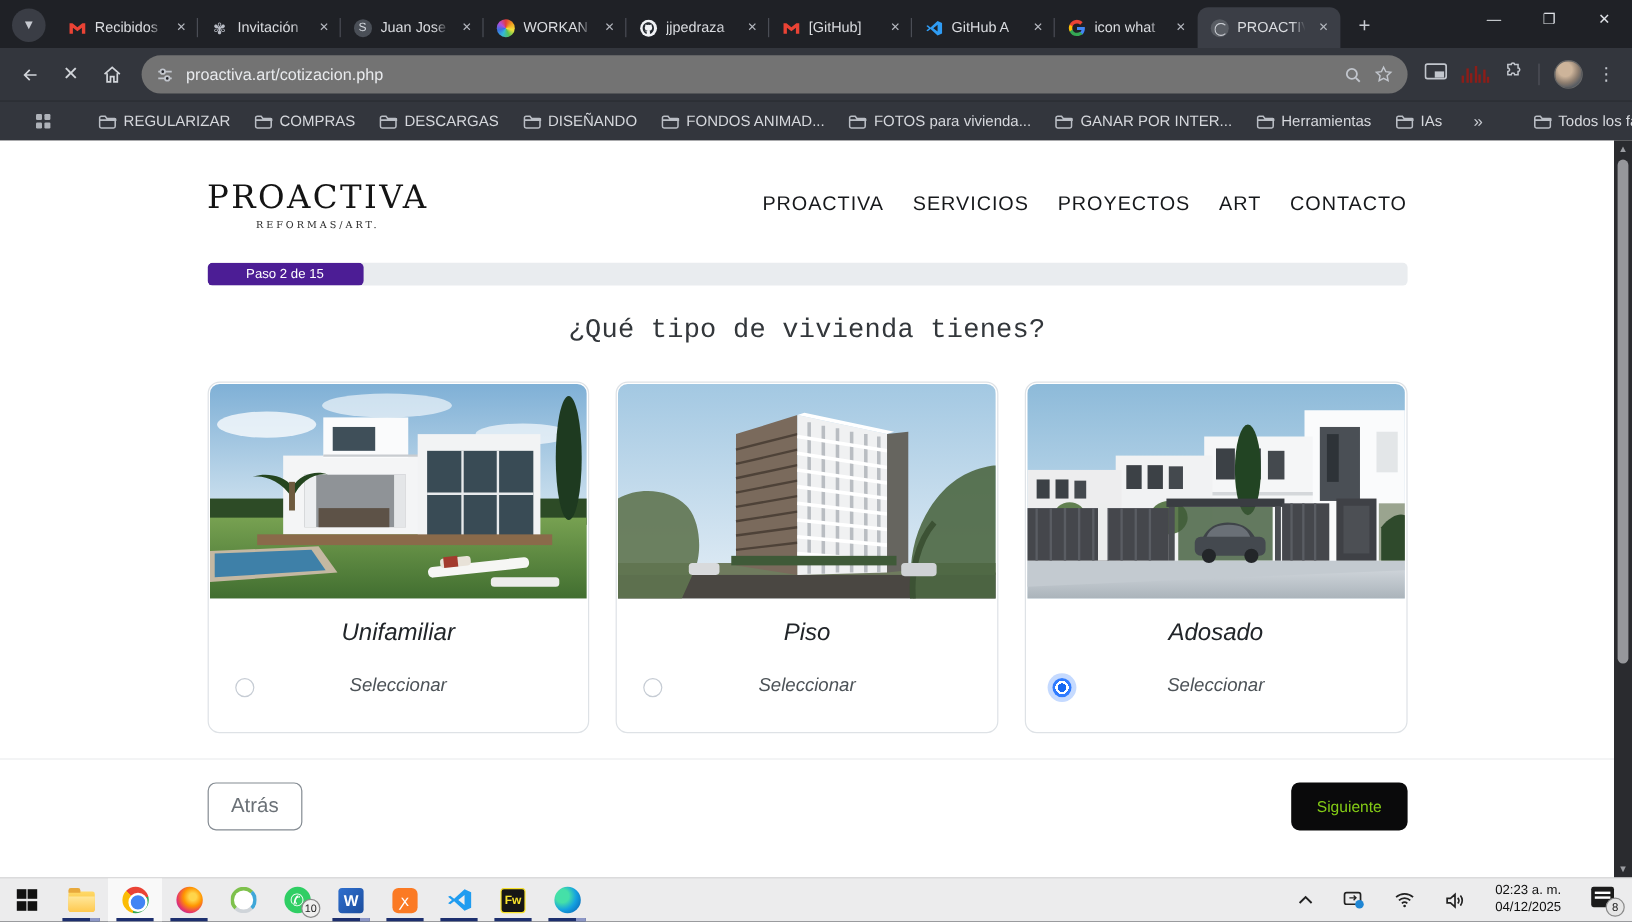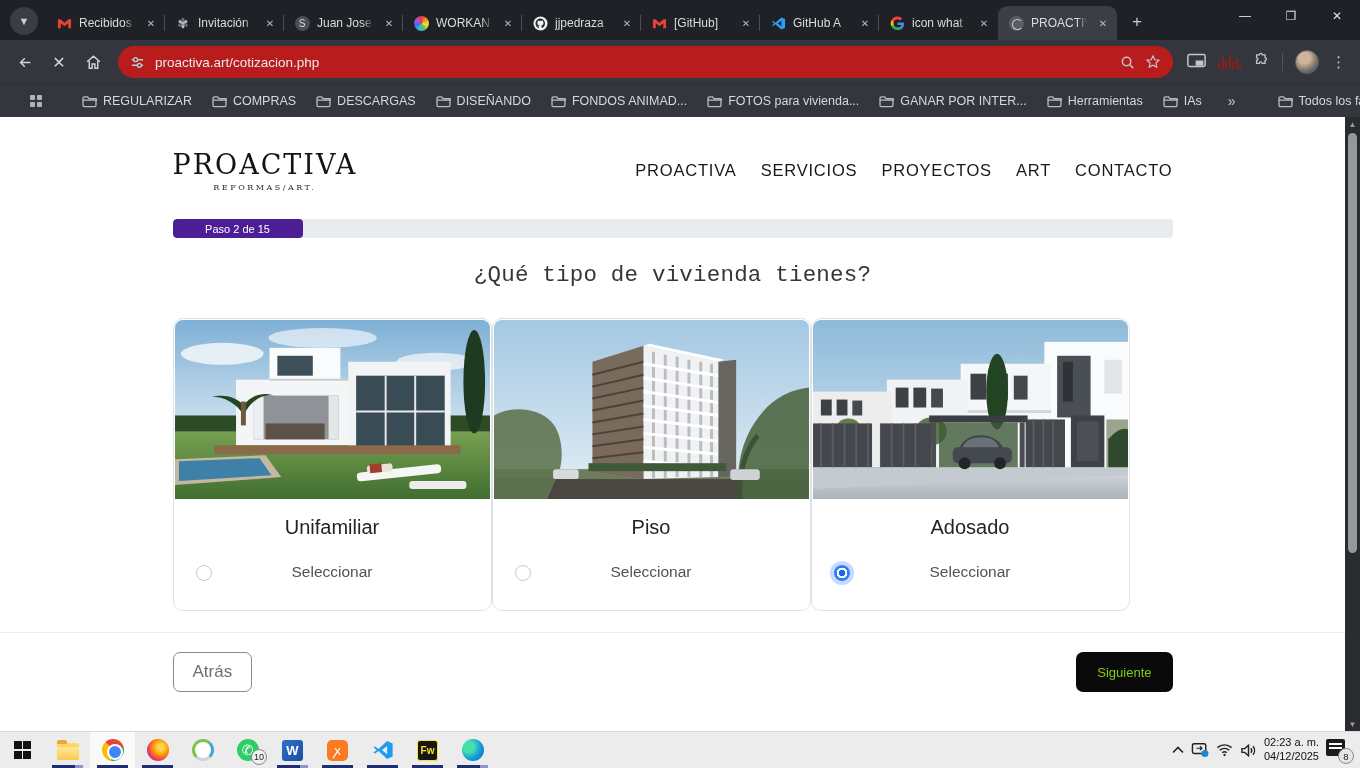--- a/index.html
+++ b/index.html
@@ -29,21 +29,21 @@
   .fav-pro::after { content:""; position:absolute; left:3px; top:3px; width:9px; height:9px; border:1.5px solid #c9ccd2; border-right-color:transparent; border-radius:50%; }
   .fav-flower { color:#b9bdc6; font-size:13px; line-height:1; }
   .newtab { width:28px; height:28px; margin:0 0 4px 6px; display:flex; align-items:center; justify-content:center;
     color:#c7cad1; font-size:17px; border-radius:50%; }
   .wincontrols { position:absolute; right:0; top:0; height:32px; display:flex; }
   .winbtn { width:46px; height:32px; display:flex; align-items:center; justify-content:center; color:#dfe2e7; font-size:12px; }
 
   
   .toolbar { height:44px; background:#33363d; display:flex; align-items:center; padding:0 10px; gap:4px; }
   .navbtn { width:30px; height:30px; border-radius:50%; display:flex; align-items:center; justify-content:center; color:#d2d5da; }
-  .omnibox { flex:1; height:32px; margin:12px 6px; background:#b91c1c; border-radius:16px; display:flex; align-items:center; padding:0 12px; gap:10px; }
+  .omnibox { flex:1; height:32px; margin:12px 6px; background:#737373; border-radius:16px; display:flex; align-items:center; padding:0 12px; gap:10px; }
   .url { color:#e8eaed; font-size:13.5px; flex:1; }
   .obx-icon { color:#c2c6cd; display:flex; align-items:center; }
   .toolbar-right { display:flex; align-items:center; gap:12px; padding:0 4px; }
   .tr-sep { width:1px; height:18px; background:#51545c; }
   .avatar { width:24px; height:24px; border-radius:50%; background:radial-gradient(circle at 38% 32%, #cdb49a 0 28%, #8d7d6f 55%, #4c5560 80%); border:1px solid #666; }
   .wave { display:flex; align-items:flex-end; gap:1.5px; height:14px; }
   .wave i { width:2px; background:#8c1d18; display:block; }
 
   
   .bookmarksbar { height:33px; background:#33363d; display:flex; align-items:center; padding:0 28px; gap:4px; border-top:1px solid #2c2f35; }
@@ -68,21 +68,21 @@
   .logo-sub { font-family:"DejaVu Serif","Liberation Serif",serif; font-size:8px; letter-spacing:2.5px; color:#2b2b2b; text-align:center; margin-top:3px; }
   .sitenav { display:flex; gap:24px; }
   .sitenav a { color:#16181b; font-size:16.5px; letter-spacing:0.8px; text-decoration:none; }
 
   .progress { margin-top:28px; height:19px; background:#e9ecef; border-radius:4px; overflow:hidden; }
   .progress-fill { height:100%; background:#4c1d95; border-radius:4px; color:#fff; font-size:11px;
     display:flex; align-items:center; justify-content:center; white-space:nowrap; }
 
   .question { text-align:center; margin-top:24px; font-size:22.5px; color:#33373b; font-weight:500; letter-spacing:0.2px;font-family:Liberation Mono, monospace; }
 
-  .cards { display:flex; margin-top:30px; }
+  .cards { display:flex; gap:22px; margin-top:30px;font-style:italic; }
   .card { width:319px; background:#fff; border:1px solid #dee2e6; border-radius:10px; overflow:hidden; }
   .card-img { height:179px; margin:1px; border-radius:8px 8px 0 0; overflow:hidden; }
   .card-img svg { display:block; width:100%; height:100%; }
   .card-title { text-align:center; font-size:20px; color:#212529; margin-top:17px; font-weight:500; }
   .card-action { position:relative; margin:24px 0 27px; height:20px; }
   .radio { position:absolute; left:22px; top:2px; width:16px; height:16px; border-radius:50%;
     border:1.5px solid #c6ccd4; background:#fff; }
   .radio.checked { border:none; background:radial-gradient(circle, #1668f2 0 3.5px, #ffffff 3.5px 5.5px, #2f7bff 5.5px);
     box-shadow:0 0 0 4px #c5daff; }
   .card-action-label { text-align:center; font-size:15.5px; color:#4d5358; }
@@ -111,21 +111,21 @@
   .badge10 { position:absolute; right:3px; bottom:3px; width:16px; height:16px; border-radius:50%; background:#efefef;
     border:1px solid #8a8a8a; color:#222; font-size:9px; display:flex; align-items:center; justify-content:center; }
   .ic-word { width:21px; height:21px; border-radius:3px; background:linear-gradient(135deg,#2f6fce,#1d4e9e); color:#fff; font-weight:bold; font-size:13px; display:flex; align-items:center; justify-content:center; }
   .ic-xampp { width:21px; height:21px; border-radius:5px; background:#fb7a24; position:relative; }
   .ic-xampp::after { content:"ꭗ"; position:absolute; inset:0; text-align:center; line-height:21px; color:#fff; font-size:13px; }
   .ic-fw { width:21px; height:21px; border-radius:3px; background:#161616; border:1.5px solid #f7e22c; color:#f7e22c; font-size:10px; font-weight:bold; display:flex; align-items:center; justify-content:center; }
   .ic-edge { width:22px; height:22px; border-radius:50%; background:radial-gradient(circle at 30% 35%, #45e0a8 0 26%, #14a1e0 55%, #0a5fb0 95%); }
   .ic-folder { position:relative; width:22px; height:17px; margin-top:3px; background:linear-gradient(#ffd968,#f7b82e); border-radius:2px; }
   .ic-folder::before { content:""; position:absolute; top:-3px; left:0; width:10px; height:4px; background:#e8a93c; border-radius:2px 2px 0 0; }
   .ic-folder::after { content:""; position:absolute; left:0; top:4px; right:0; bottom:0; background:linear-gradient(#ffe79a,#ffc94f); border-radius:0 0 2px 2px; }
-  .tray { margin-left:auto; display:flex; align-items:center; gap:7px; padding-right:8px; color:#1c1c1c; }
+  .tray { margin-left:auto; display:flex; align-items:center; gap:25px; padding-right:8px; color:#1c1c1c; }
   .tray-ic { font-size:13px; display:flex; align-items:center; }
   .clock { text-align:right; font-size:11px; line-height:1.25; color:#111; }
   .notif { position:relative; width:26px; height:24px; }
   .notif-sq { position:absolute; left:0; top:1px; width:19px; height:17px; background:#1b1b1b; border-radius:2px; }
   .notif-sq::after { content:""; position:absolute; left:3px; top:4px; right:3px; height:2px; background:#fff; box-shadow:0 4px 0 #fff; }
   .notif-badge { position:absolute; right:-2px; bottom:-2px; width:16px; height:16px; border-radius:50%; background:#e6e6e6; border:1px solid #8a8a8a; font-size:9.5px; display:flex; align-items:center; justify-content:center; color:#222; }
   .start-ic { display:grid; grid-template-columns:8px 8px; grid-gap:1.5px; }
   .start-ic i { width:8px; height:8px; background:#111; }
 </style>
 </head>

